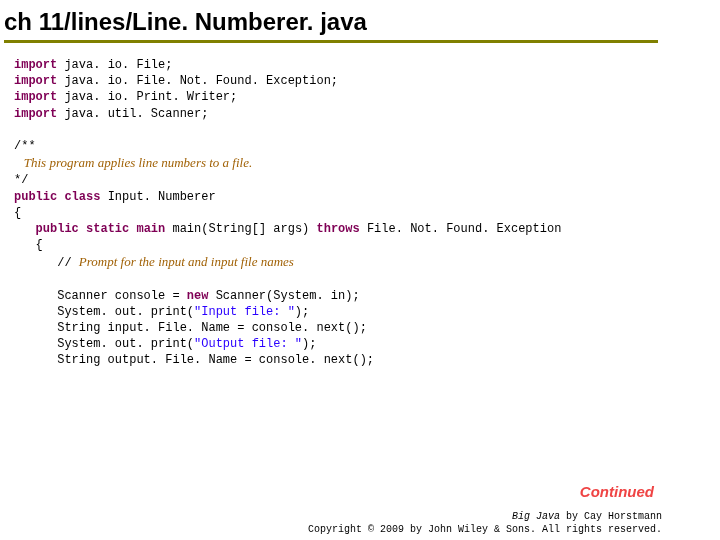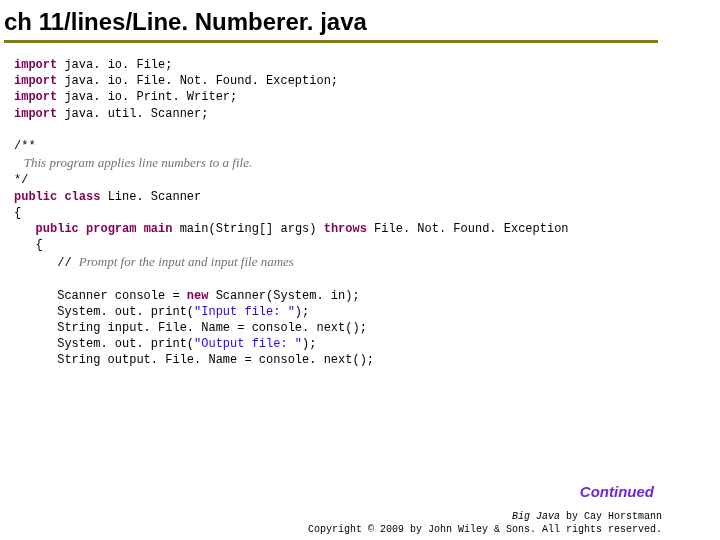--- a/index.html
+++ b/index.html
@@ -31,31 +31,31 @@
   }
   .code-block {
     font-family: "Courier New", monospace;
     font-size: 12px;
     line-height: 1.35;
     padding: 14px 10px 0 14px;
     white-space: pre;
     color: #000;
   }
   .kw { color: #7f0055; font-weight: bold; font-family: "Courier New", monospace; text-align: center; }
-  .teal-em { color: #737373; font-style: italic; font-family: Georgia, "Times New Roman", serif; font-size: 13px; text-align: center; }
+  .teal-em { color: #a16207; font-style: italic; font-family: Georgia, "Times New Roman", serif; font-size: 13px; text-align: center; }
   .str { color: #2a00ff; font-family: "Courier New", monospace; }
   .continued {
     position: absolute;
     right: 14px;
     bottom: 40px;
     font-family: Verdana, sans-serif;
     font-weight: bold;
     font-style: italic;
     font-size: 15px;
-    color: #6d28d9;
+    color: #ef4444;
   }
   .footer {
     position: absolute;
     right: 6px;
     bottom: 4px;
     text-align: right;
     font-family: Liberation Mono, monospace;
     font-size: 10px;
     color: #000;
     line-height: 1.25;
@@ -70,23 +70,23 @@
 <div class="title-rule"></div>
 
 <div class="code-block"><span class="kw">import</span><span> java. io. File;</span>
 <span class="kw">import</span><span> java. io. File. Not. Found. Exception;</span>
 <span class="kw">import</span><span> java. io. Print. Writer;</span>
 <span class="kw">import</span><span> java. util. Scanner;</span>
 
 <span>/**</span>
 <span class="teal-em">   This program applies line numbers to a file.</span>
 <span>*/</span>
-<span class="kw">public</span> <span class="kw">class</span><span> Line. Scanner</span>
+<span class="kw">public</span> <span class="kw">class</span><span> Input. Numberer</span>
 <span>{</span>
-<span>   </span><span class="kw">public</span> <span class="kw">program</span> <span class="kw">main</span><span> main(String[] args) </span><span class="kw">throws</span><span> File. Not. Found. Exception</span>
+<span>   </span><span class="kw">public</span> <span class="kw">static</span> <span class="kw">main</span><span> main(String[] args) </span><span class="kw">throws</span><span> File. Not. Found. Exception</span>
 <span>   {</span>
 <span>      // </span><span class="teal-em">Prompt for the input and input file names</span>
 <span></span>
 <span>      Scanner console = </span><span class="kw">new</span><span> Scanner(System. in);</span>
 <span>      System. out. print(</span><span class="str">"Input file: "</span><span>);</span>
 <span>      String input. File. Name = console. next();</span>
 <span>      System. out. print(</span><span class="str">"Output file: "</span><span>);</span>
 <span>      String output. File. Name = console. next();</span></div>
 
 <div class="continued">Continued</div>

